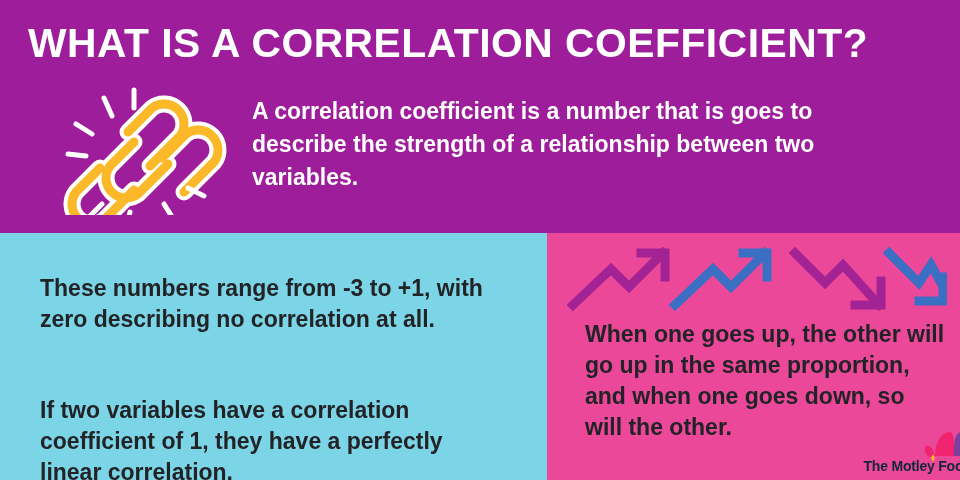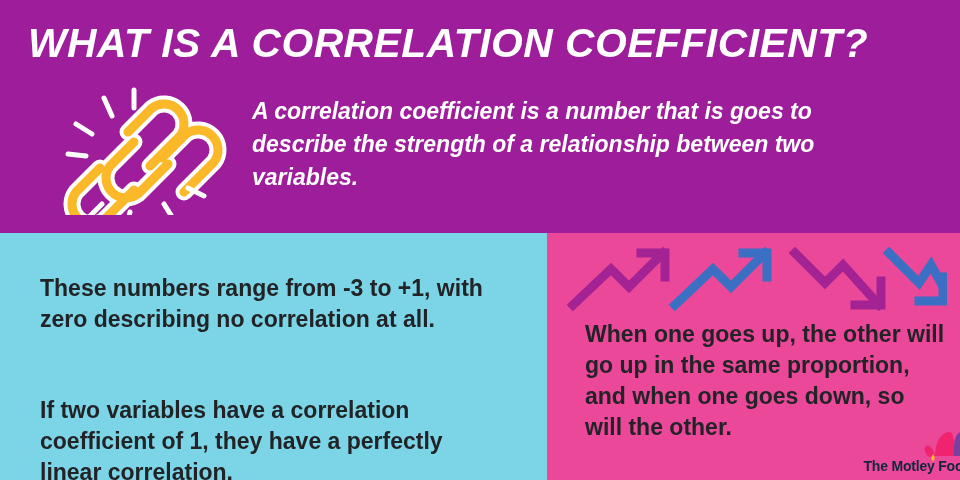--- a/index.html
+++ b/index.html
@@ -20,21 +20,20 @@
   }
 
   
   #header {
     position: absolute;
     left: 0; top: 0;
     width: 960px;
     height: 233px;
     background: #9D1D9B;
     box-sizing: border-box;
-    font-style: italic;
   }
   #title {
     position: absolute;
     left: 28px;
     top: 20px;
     width: 900px;
     color: #ffffff;
     font-family: "Liberation Sans Narrow", "Liberation Sans", sans-serif;
     font-weight: bold;
     font-size: 40px;

